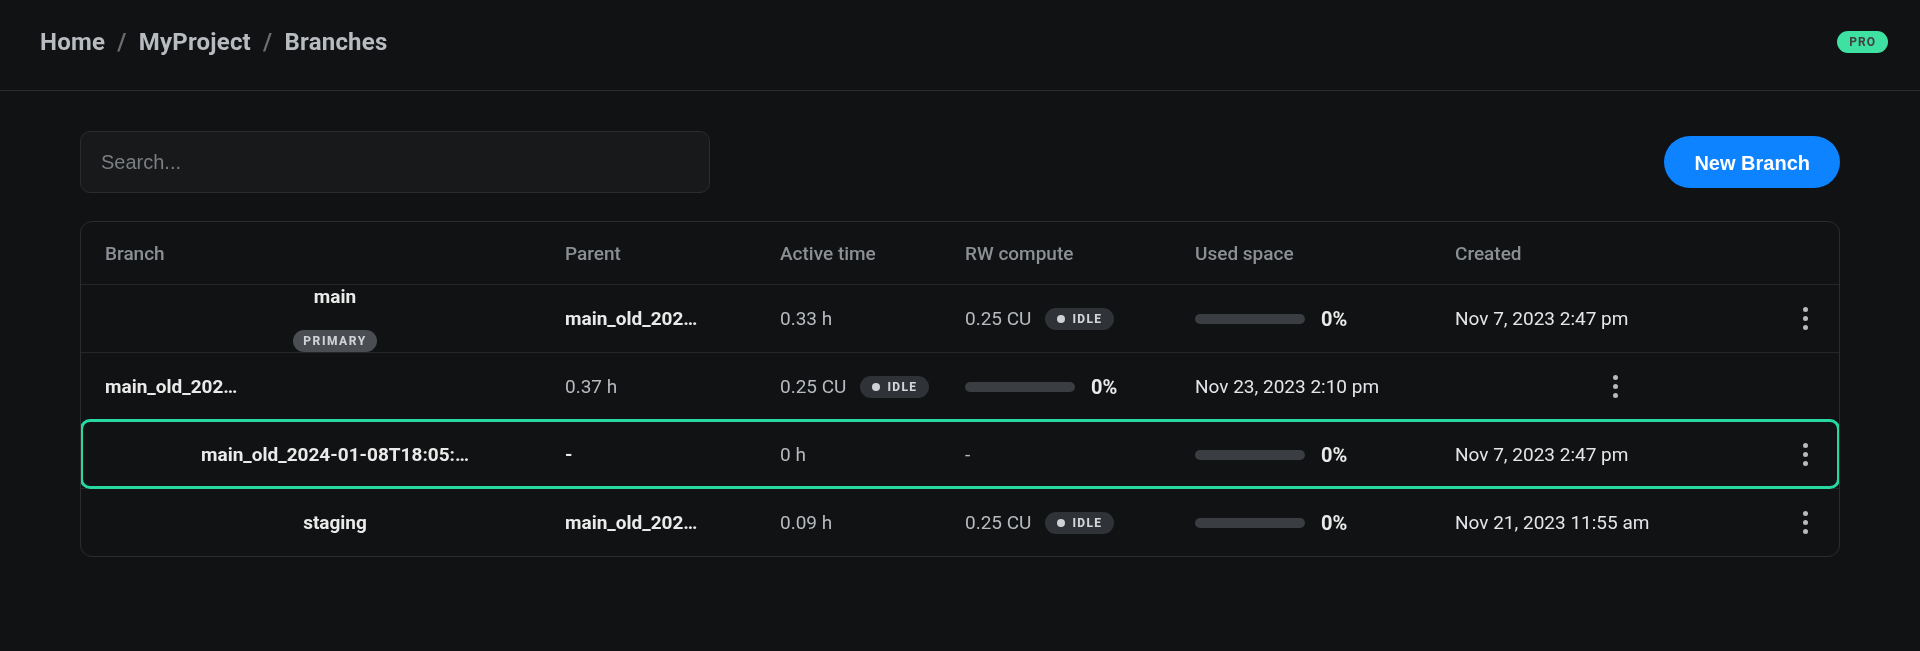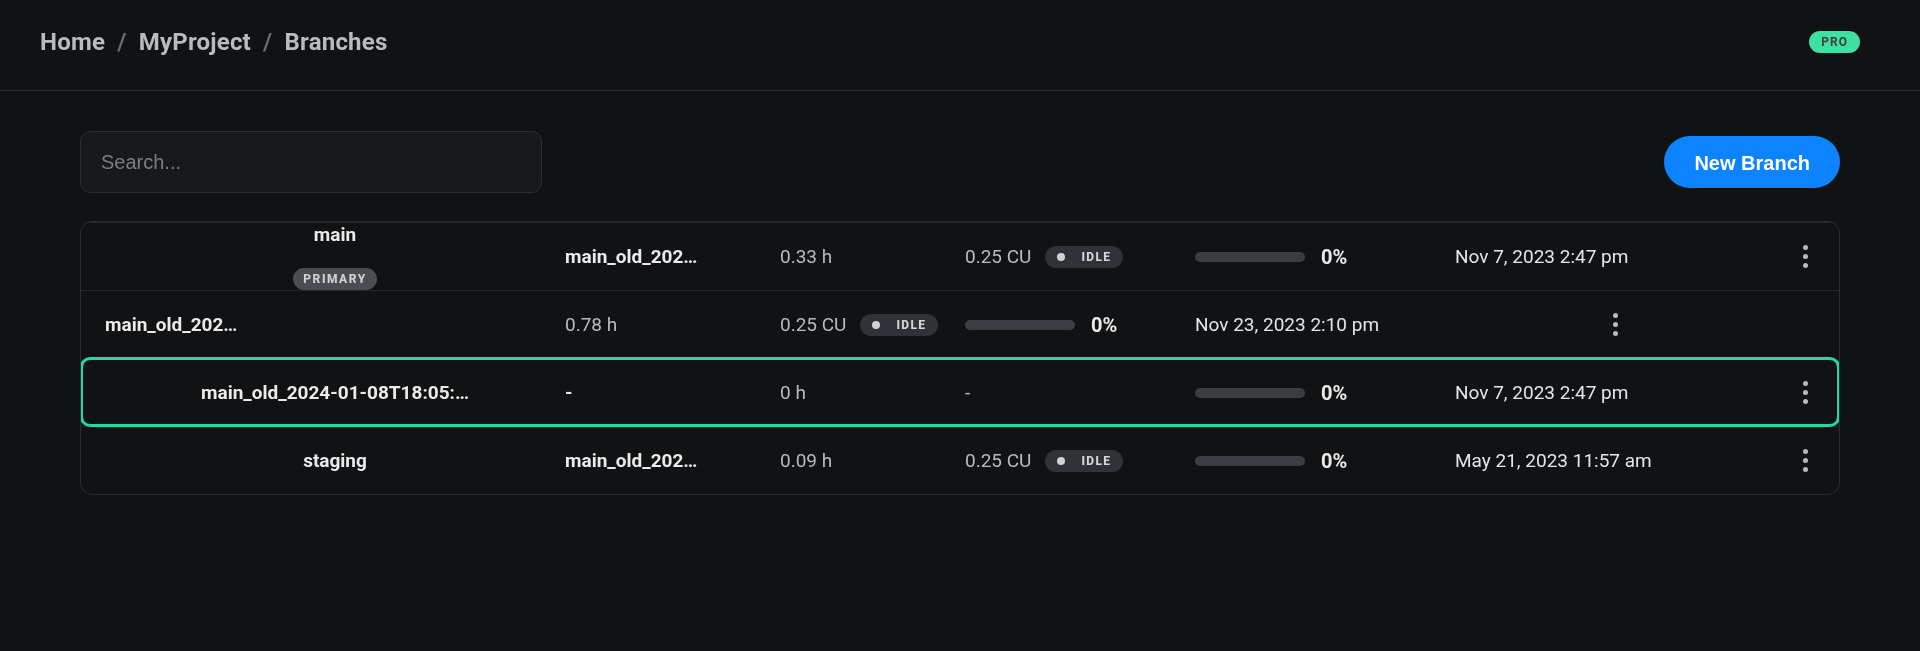--- a/index.html
+++ b/index.html
@@ -15,21 +15,21 @@
     background: #111213;
     width: 100%;
     height: 100%;
     padding-bottom: 40px;
   }
   
   .topbar {
     display: flex;
     align-items: center;
     justify-content: space-between;
-    padding: 28px 60px 34px 40px;
+    padding: 28px 32px 34px 40px;
     border-bottom: 1px solid #2a2c2f;
   }
   .breadcrumb {
     font-size: 24px;
     font-weight: 700;
     color: #a4a7ab;
     letter-spacing: .2px;
   }
   .breadcrumb .sep { color: #6a6d71; font-weight: 600; padding: 0 6px; }
   .breadcrumb .crumb { color: #b8bbbf; }
@@ -47,21 +47,21 @@
     width: 1760px;
     margin: 40px auto 0;
   }
   .toolbar {
     display: flex;
     justify-content: space-between;
     align-items: center;
     margin-bottom: 28px;
   }
   .search {
-    width: 462px;
+    width: 630px;
     height: 62px;
     background: #18191b;
     border: 1px solid #2a2c2f;
     border-radius: 10px;
     color: #e5e5e5;
     font-size: 20px;
     padding: 0 20px;
     outline: none;
   }
   .search::placeholder { color: #7a7d81; }
@@ -129,21 +129,21 @@
     border-radius: 12px;
     flex-shrink: 0;
     margin-top: 8px;
   }
   .parent-cell { font-weight: 700; color: #eaeaea; white-space: nowrap; overflow: hidden; text-overflow: ellipsis; }
   .muted { color: #b7bbbf; font-weight: 400; }
   .compute-cell { display: flex; align-items: center; gap: 14px; color: #b7bbbf; }
   .idle-pill {
     display: inline-flex;
     align-items: center;
-    gap: 16px;
+    gap: 7px;
     background: #2f3236;
     border-radius: 14px;
     padding: 4px 12px;
     font-size: 12px;
     font-weight: 800;
     letter-spacing: 1.3px;
     color: #d3d6d9;
   }
   .idle-pill .dot {
     width: 8px; height: 8px; border-radius: 50%; background: #cfd2d5;
@@ -178,20 +178,29 @@
 
   <div class="content">
 
     <div class="toolbar">
       <input class="search" type="text" placeholder="Search..." style="">
       <button class="new-btn">New Branch</button>
     </div>
 
     <div class="table">
 
+      <div class="row header">
+        <div>Branch</div>
+        <div>Parent</div>
+        <div>Active time</div>
+        <div>RW compute</div>
+        <div>Used space</div>
+        <div>Created</div>
+        <div></div>
+      </div>
 
       <div id="rows-mount">
           <div class="row">
             <div class="branch-cell">
               <span class="branch-name">main</span>
               <span class="tag-primary">PRIMARY</span>
             </div>
             <div class="parent-cell">main_old_202…</div>
             <div class="muted">0.33 h</div>
             <div class="compute-cell">
@@ -209,21 +218,21 @@
             <div class="menu-cell">
               <div class="kebab">
                 <span></span>
                 <span></span>
                 <span></span>
               </div>
             </div>
           </div>
           <div class="row">
             <div class="parent-cell">main_old_202…</div>
-            <div class="muted">0.78 h</div>
+            <div class="muted">0.37 h</div>
             <div class="compute-cell">
               <span>0.25 CU</span>
               <span class="idle-pill">
                 <span class="dot"></span>
                 <span>IDLE</span>
               </span>
             </div>
             <div class="used-cell">
               <div class="bar"></div>
               <span class="pct">0%</span>
@@ -269,21 +278,21 @@
               <span>0.25 CU</span>
               <span class="idle-pill">
                 <span class="dot"></span>
                 <span>IDLE</span>
               </span>
             </div>
             <div class="used-cell">
               <div class="bar"></div>
               <span class="pct">0%</span>
             </div>
-            <div class="created-cell">May 21, 2023 11:57 am</div>
+            <div class="created-cell">Nov 21, 2023 11:55 am</div>
             <div class="menu-cell">
               <div class="kebab">
                 <span></span>
                 <span></span>
                 <span></span>
               </div>
             </div>
           </div>
         </div>
 

